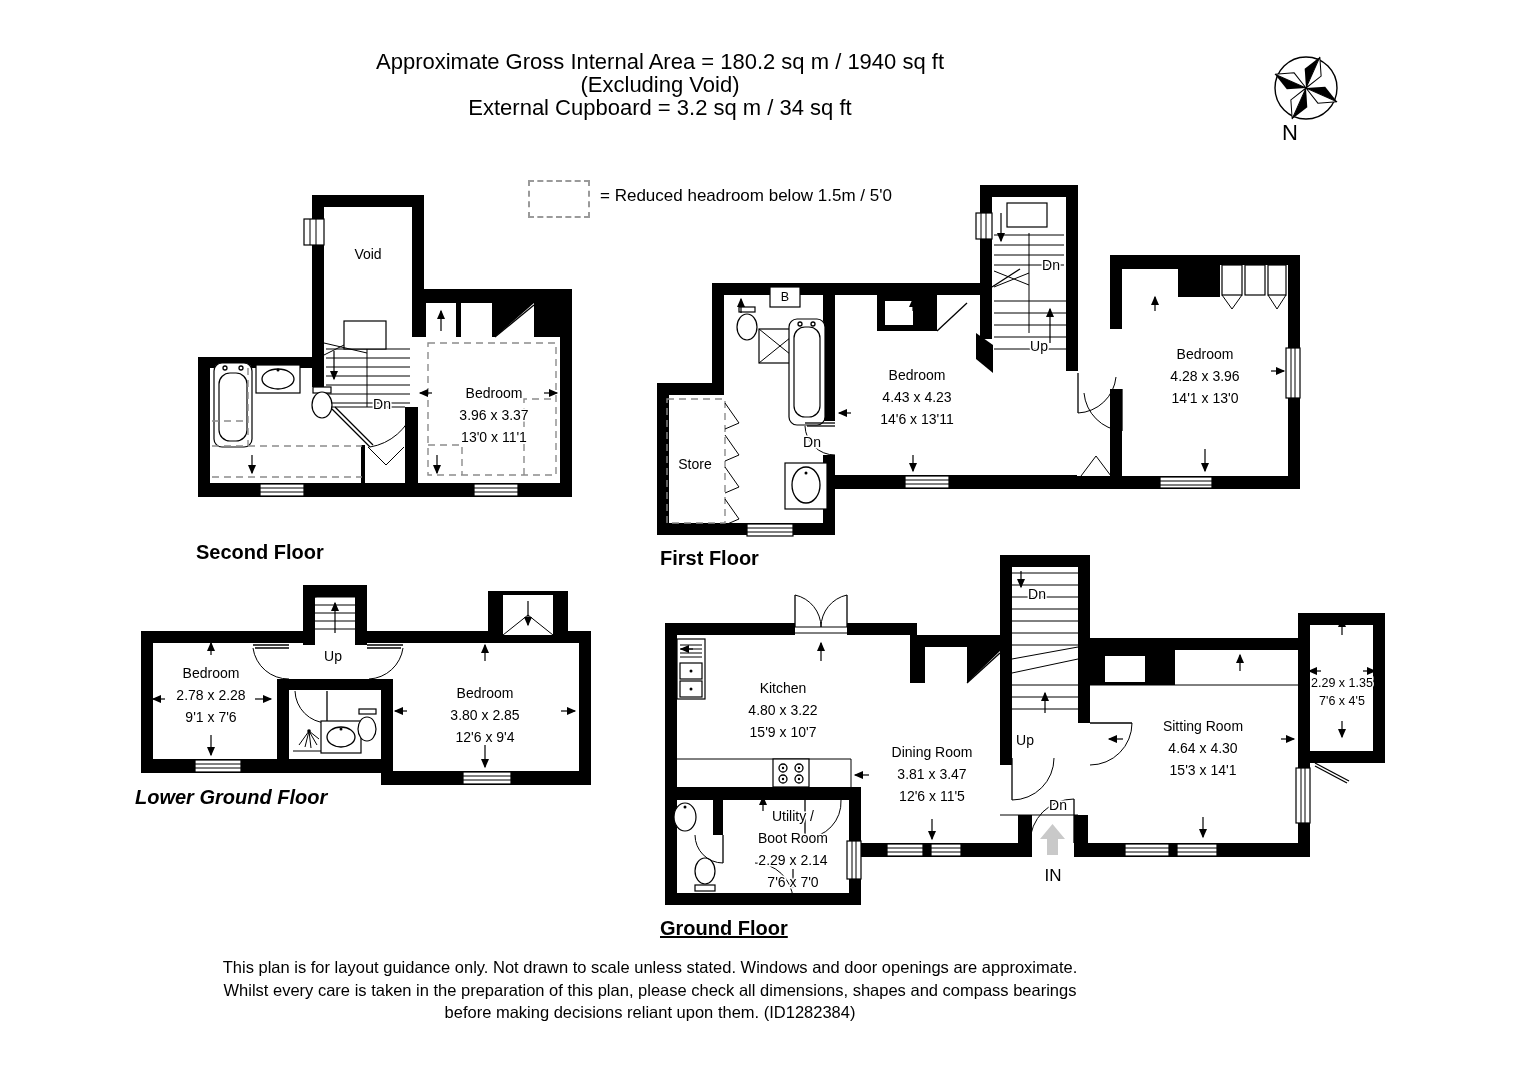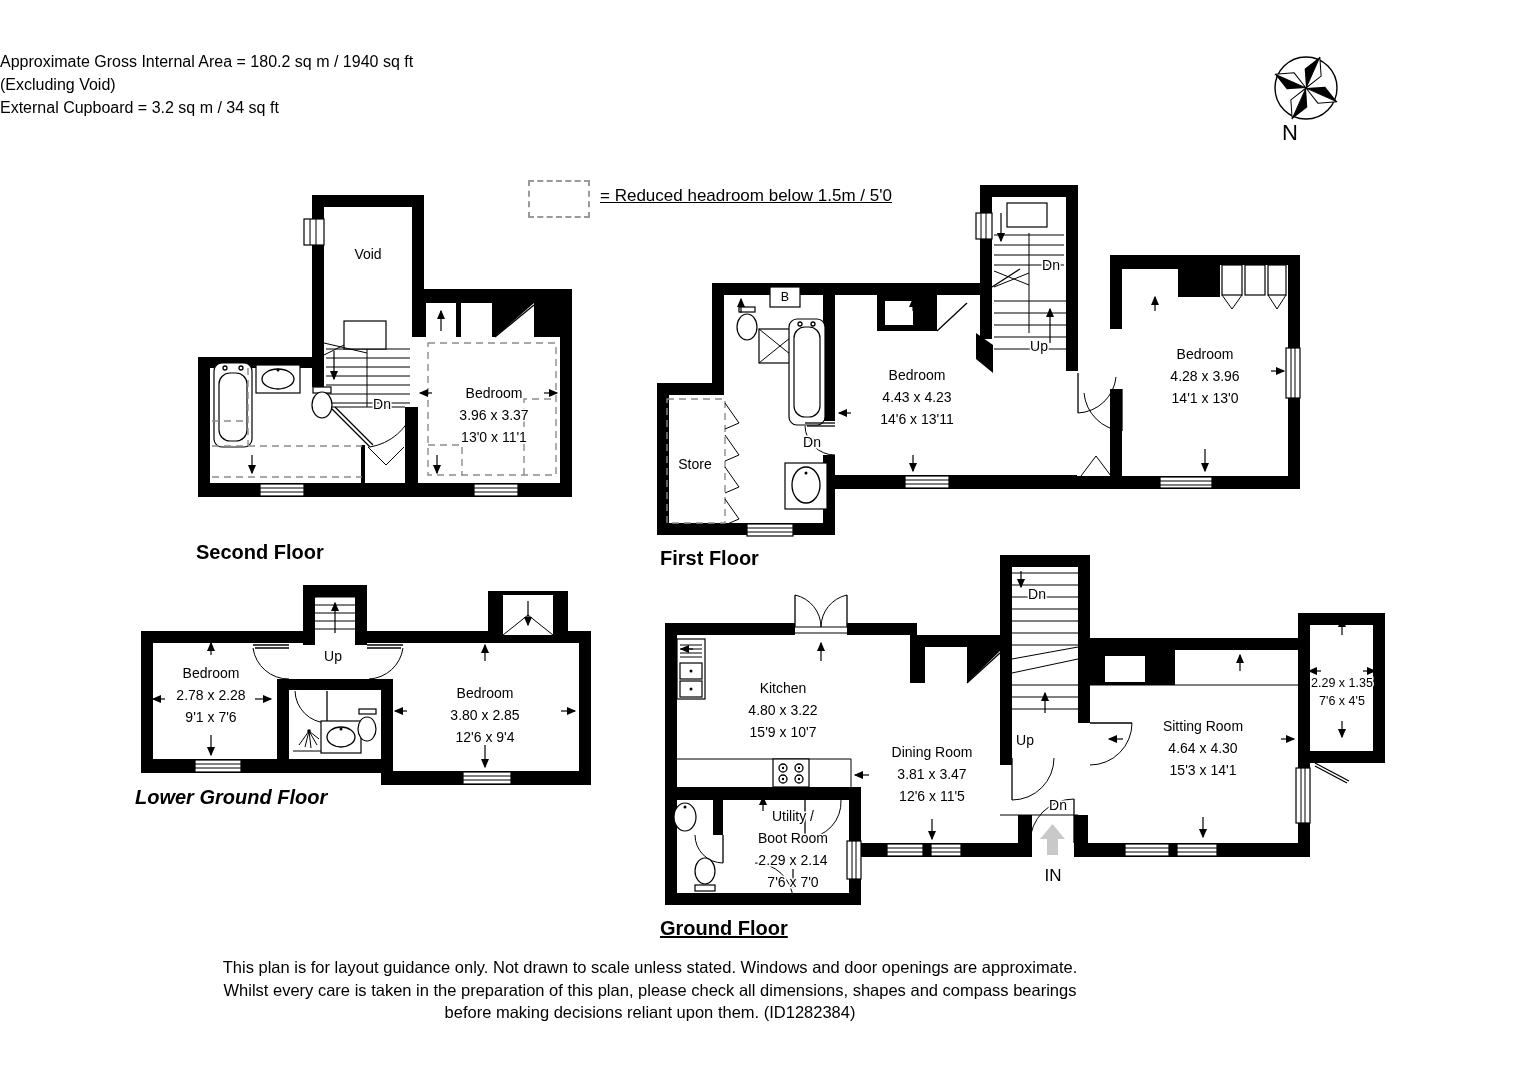--- a/index.html
+++ b/index.html
@@ -1,23 +1,23 @@
 <!DOCTYPE html>
 <html><head>
 <meta charset="utf-8">
 <style>
   html,body{margin:0;padding:0;}
   body{width:1528px;height:1080px;background:#fff;position:relative;overflow:hidden;
        font-family:"Liberation Sans",sans-serif;color:#000;}
   .abs{position:absolute;}
-  .hdr{left:0;top:50px;width:1320px;font-size:16px;line-height:23px;}
+  .hdr{left:0;top:50px;width:1320px;text-align:center;font-size:22px;line-height:23px;}
   .ftr{left:0;top:956px;width:1300px;text-align:center;font-size:16.5px;line-height:22.5px;}
   .title{font-size:20px;font-weight:bold;}
   .legendbox{left:528px;top:180px;width:58px;height:34px;border:2px dashed #9a9a9a;}
-  .legendtxt{left:600px;top:186px;font-size:17px;text-decoration:underline;}
+  .legendtxt{left:600px;top:186px;font-size:17px;}
   svg{display:block;}
   svg text{font-family:"Liberation Sans",sans-serif;}
   .lbl{font-size:14px;fill:#000;paint-order:stroke;stroke:#fff;stroke-width:3px;text-anchor:middle;}
   .sm{font-size:12.5px;}
   .big{font-size:17px;}
   .wall{fill:#000;stroke:none;}
   .thin{fill:none;stroke:#000;stroke-width:1.3;}
   .hair{fill:none;stroke:#000;stroke-width:1;}
   .whts{fill:#fff;stroke:#000;stroke-width:1.2;}
   .wht{fill:#fff;stroke:none;}

